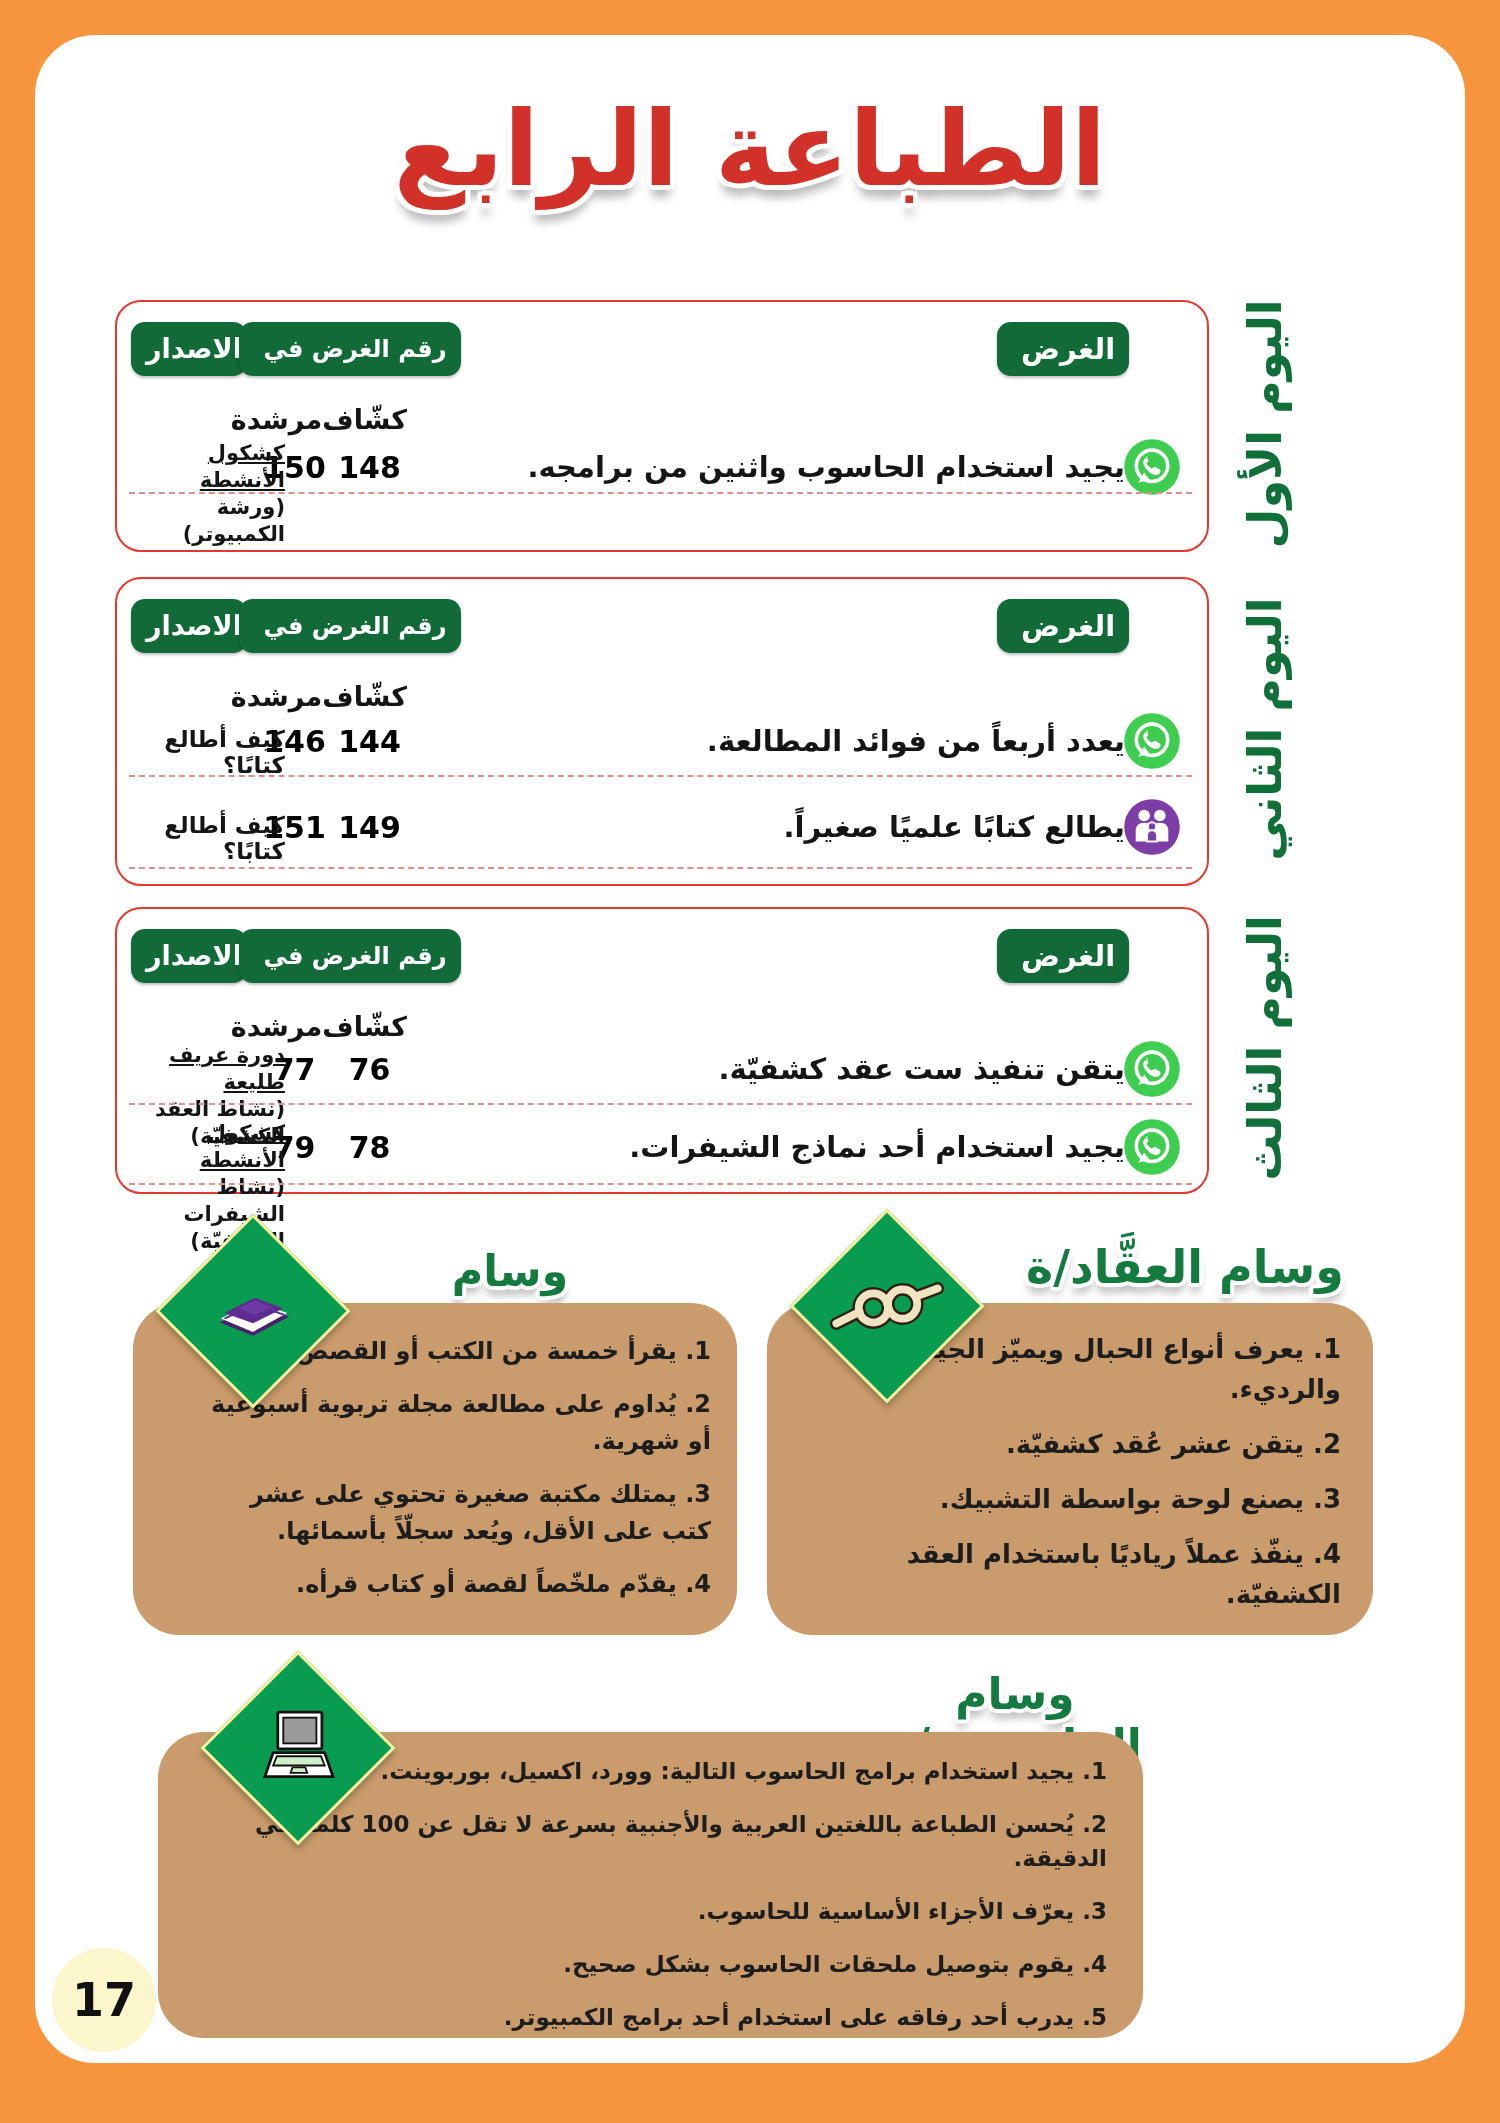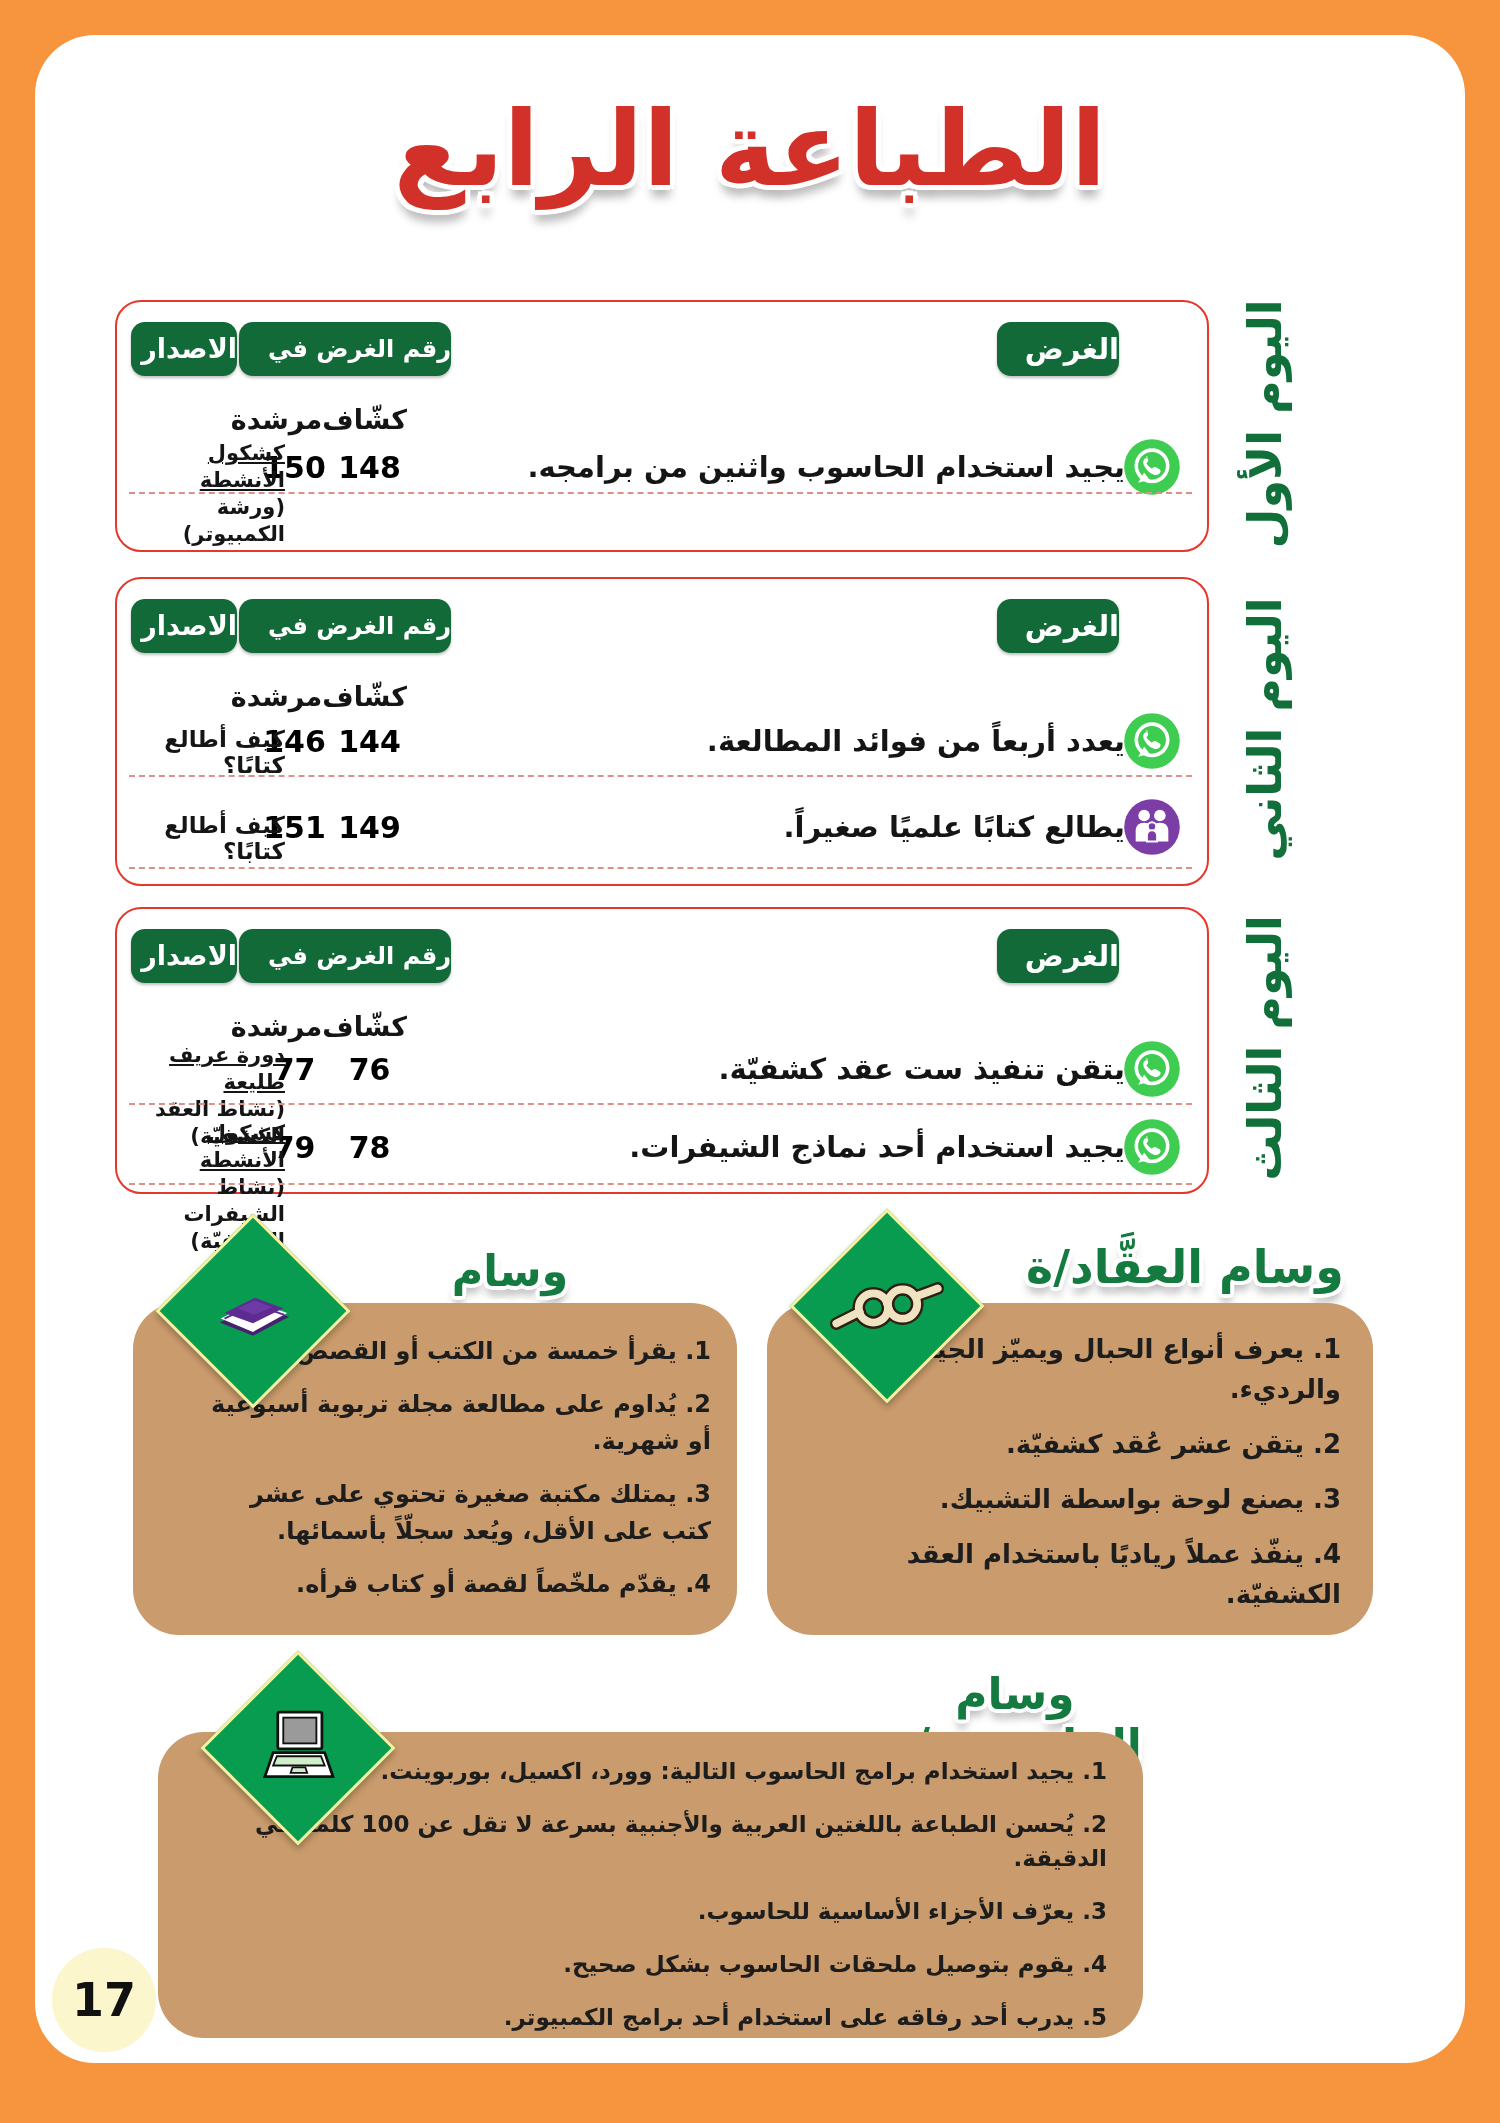--- a/index.html
+++ b/index.html
@@ -21,22 +21,23 @@
       4px 4px 0 #fff,-4px 4px 0 #fff,4px -4px 0 #fff,-4px -4px 0 #fff,
       0 12px 10px rgba(0,0,0,.28);
   }
   
   .sec{
     position:absolute;left:115px;width:1090px;
     border:2.5px solid #E5382C;border-radius:26px;background:#fff;
   }
   .pill{
     position:absolute;height:54px;line-height:54px;border-radius:14px;
-    background:#116A38;color:#fff;font-weight:800;
+    background:#116A38;color:#fff;font-weight:800;text-align:center;
     box-shadow:0 2px 3px rgba(0,0,0,.25);
+    padding-left:10px;
   }
   .pill.issue{left:14px;top:20px;width:106px;font-size:27px;}
   .pill.record{left:122px;top:20px;width:212px;font-size:24px;}
   .pill.purpose{left:880px;top:20px;width:122px;font-size:29px;}
   .subhead{
     position:absolute;left:140px;width:150px;top:102px;display:flex;
     font-size:27px;font-weight:800;color:#151515;
   }
   .subhead span{flex:1;text-align:center;}
   .subhead .scout{}

